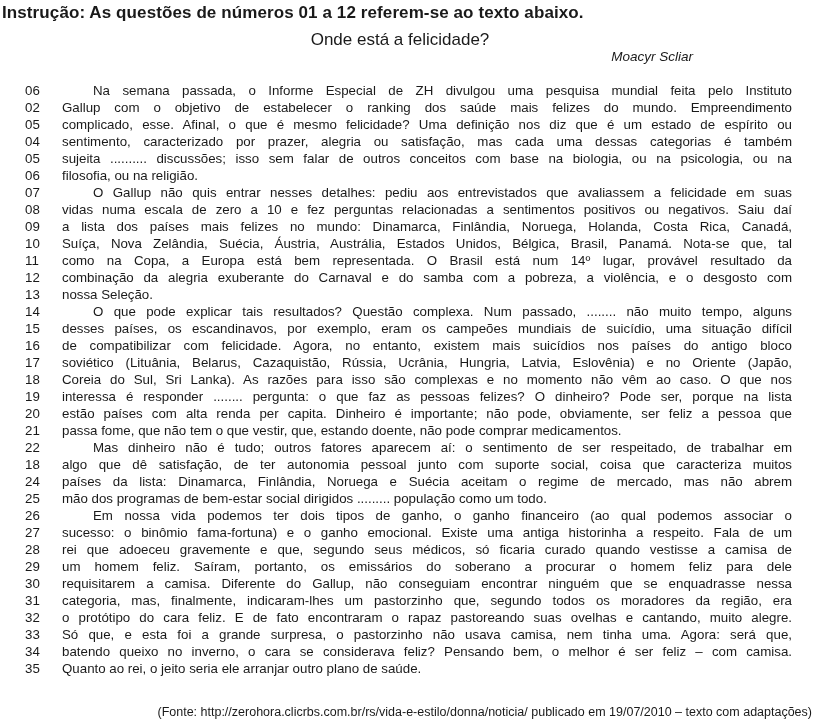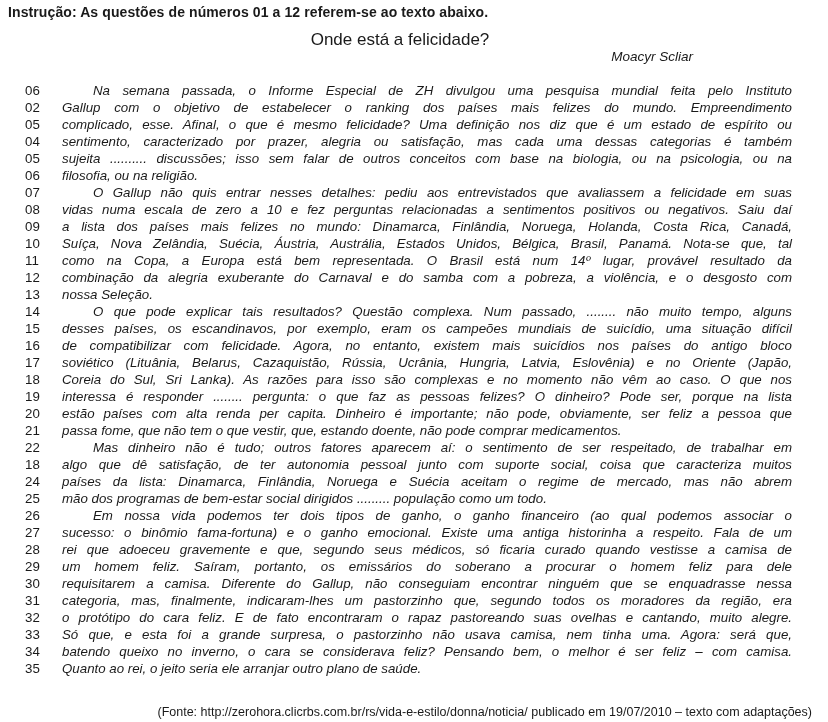--- a/index.html
+++ b/index.html
@@ -10,22 +10,22 @@
     color: #1a1a1a;
     overflow: hidden;
   }
   .page {
     position: relative;
     width: 828px; height: 722px;
     box-sizing: border-box;
     padding-top: 4px;
   }
   .instruction {
-    margin-left: 8px;
-    font-size: 14px;
+    margin-left: 2px;
+    font-size: 17px;
     font-weight: 700;
     line-height: 17px;
     letter-spacing: 0.1px;
   }
   .title {
     margin-top: 10px;
     text-align: center;
     padding-right: 28px;
     font-size: 17px;
     line-height: 17px;
@@ -50,21 +50,20 @@
     width: 62px;
     padding-left: 25px;
     box-sizing: border-box;
     text-align: left;
   }
   .txt {
     flex: none;
     width: 730px;
     text-align: justify;
     text-align-last: justify;
-    font-style: italic;
   }
   .txt.nojust {
     text-align: left;
     text-align-last: left;
   }
   .txt.indent { text-indent: 31px; }
   .source {
     margin-top: 27px;
     text-align: right;
     padding-right: 16px;
@@ -83,21 +82,21 @@
 
   <div class="author">Moacyr Scliar</div>
 
   <div class="body-text" id="body-lines">
       <div class="line">
         <span class="num">06</span>
         <div class="txt indent">Na semana passada, o Informe Especial de ZH divulgou uma pesquisa mundial feita pelo Instituto</div>
       </div>
       <div class="line">
         <span class="num">02</span>
-        <div class="txt">Gallup com o objetivo de estabelecer o ranking dos países mais felizes do mundo. Empreendimento</div>
+        <div class="txt">Gallup com o objetivo de estabelecer o ranking dos saúde mais felizes do mundo. Empreendimento</div>
       </div>
       <div class="line">
         <span class="num">05</span>
         <div class="txt">complicado, esse. Afinal, o que é mesmo felicidade? Uma definição nos diz que é um estado de espírito ou</div>
       </div>
       <div class="line">
         <span class="num">04</span>
         <div class="txt">sentimento, caracterizado por prazer, alegria ou satisfação, mas cada uma dessas categorias é também</div>
       </div>
       <div class="line">

